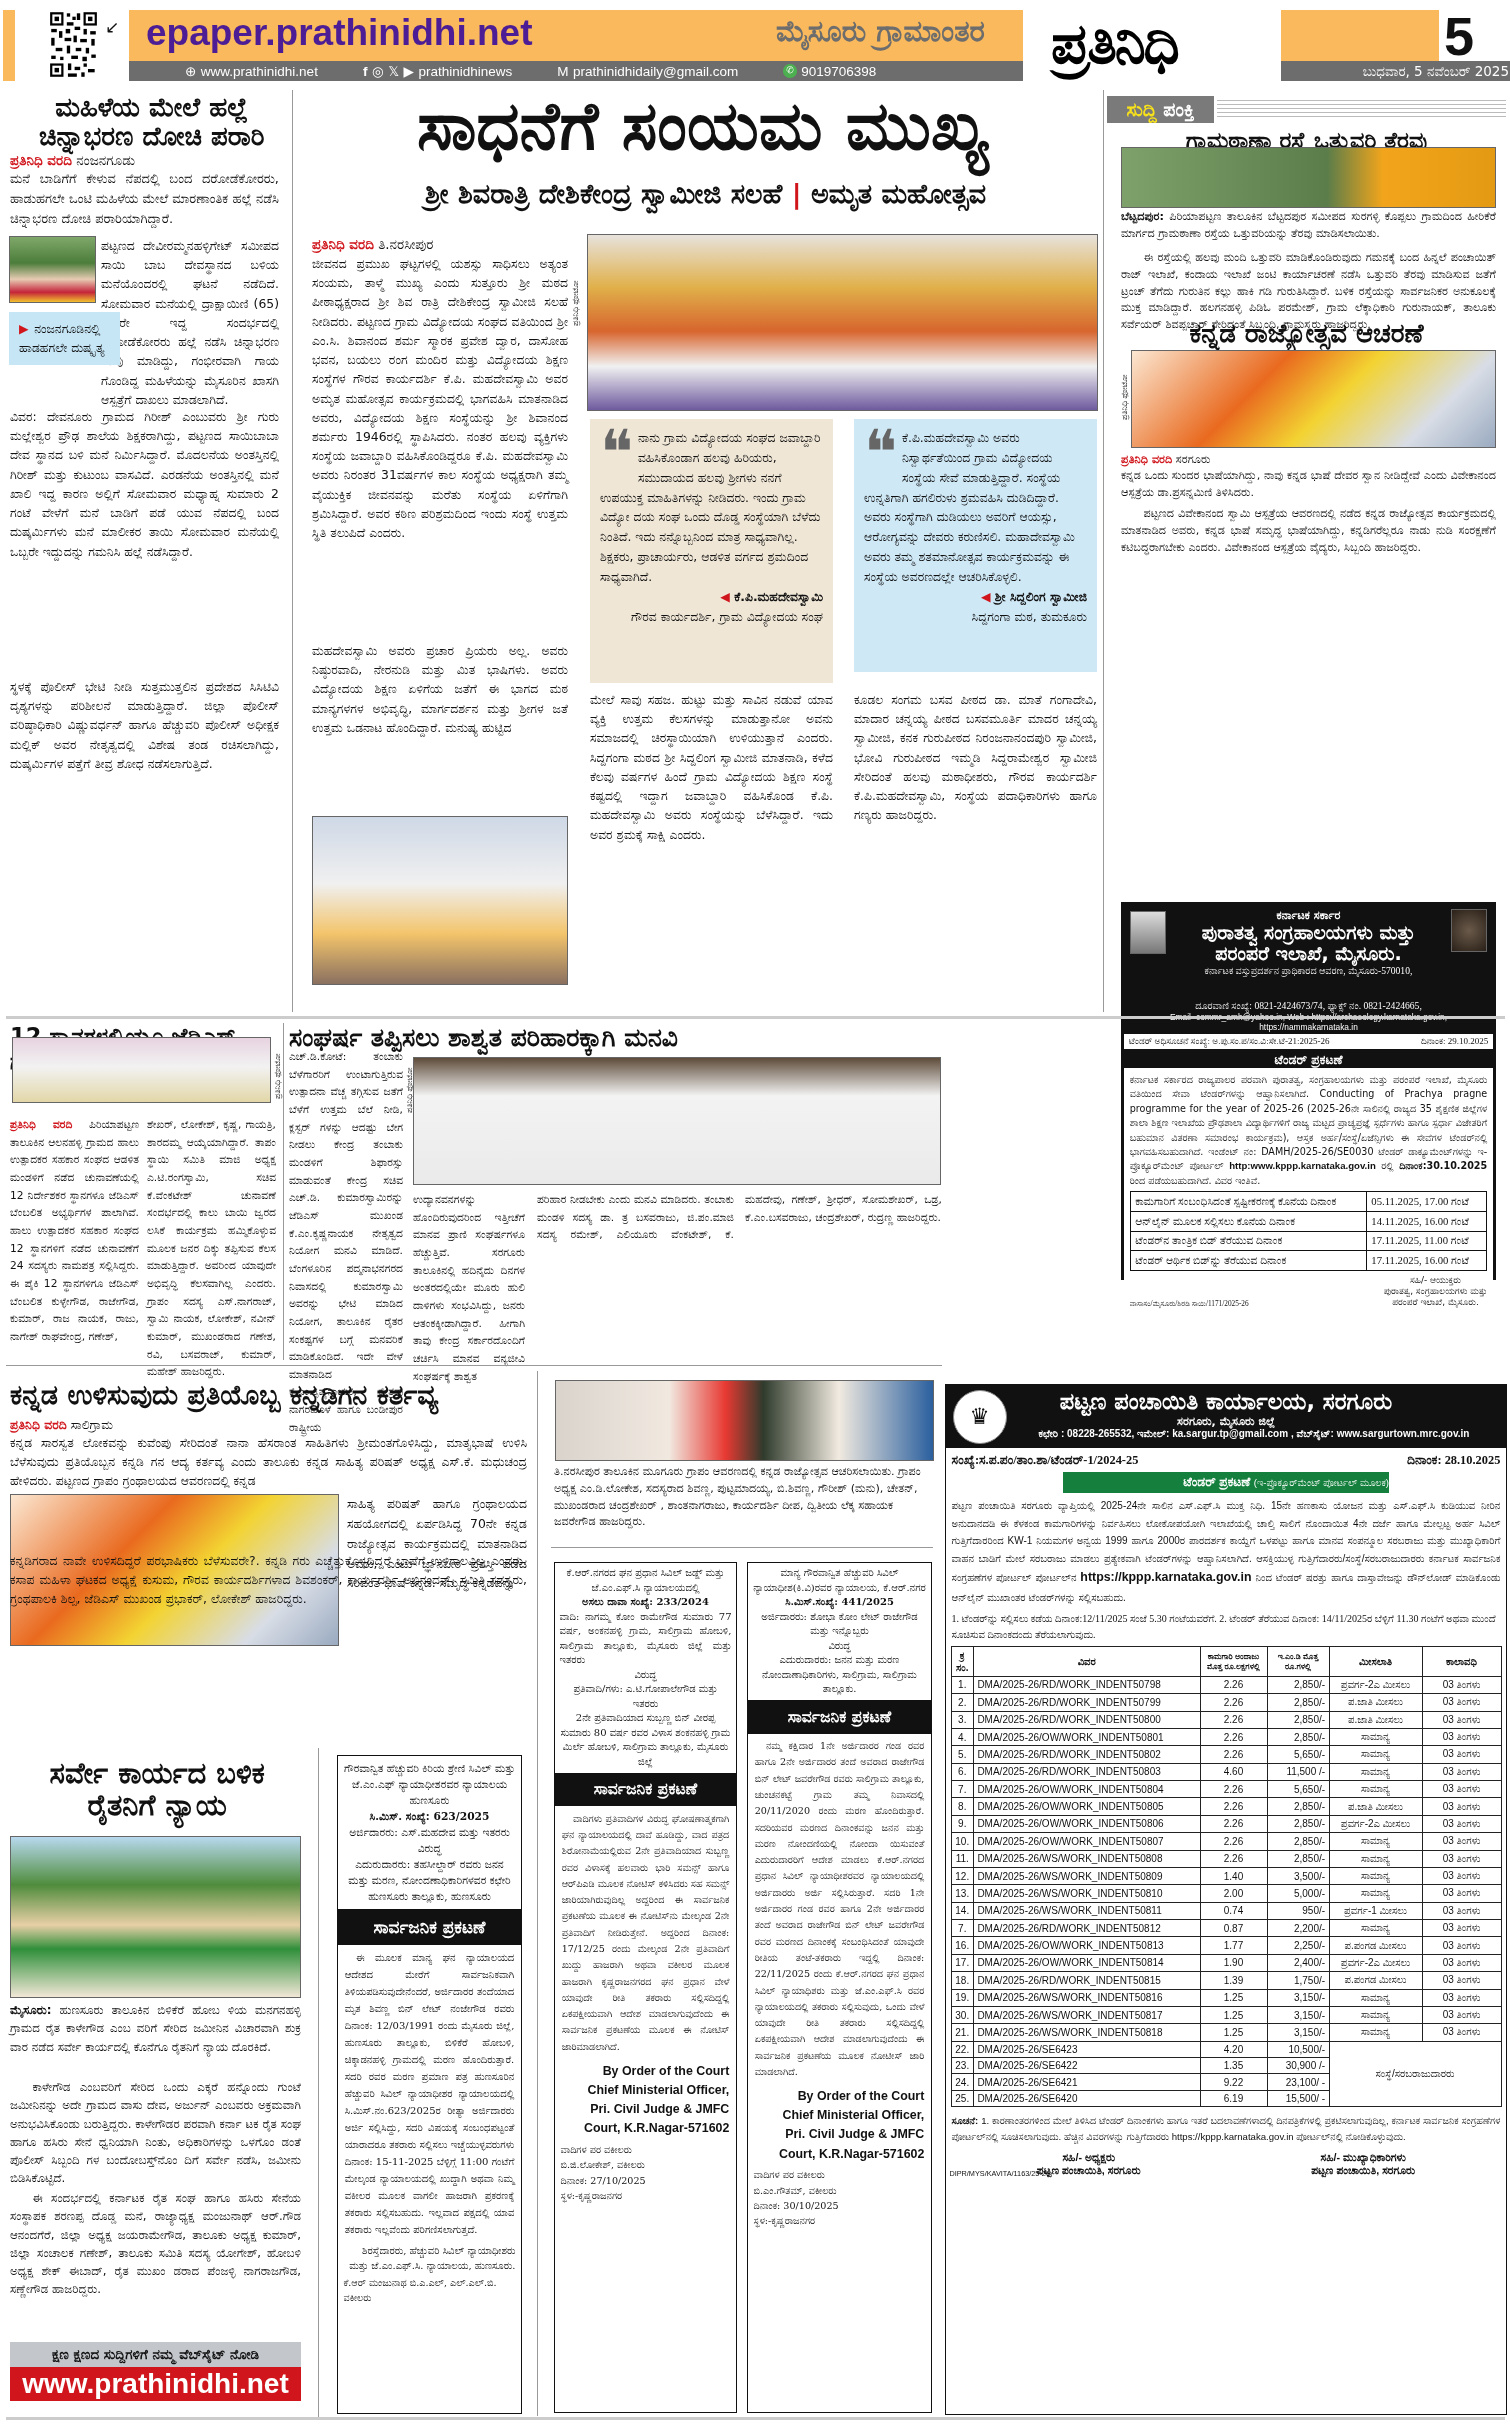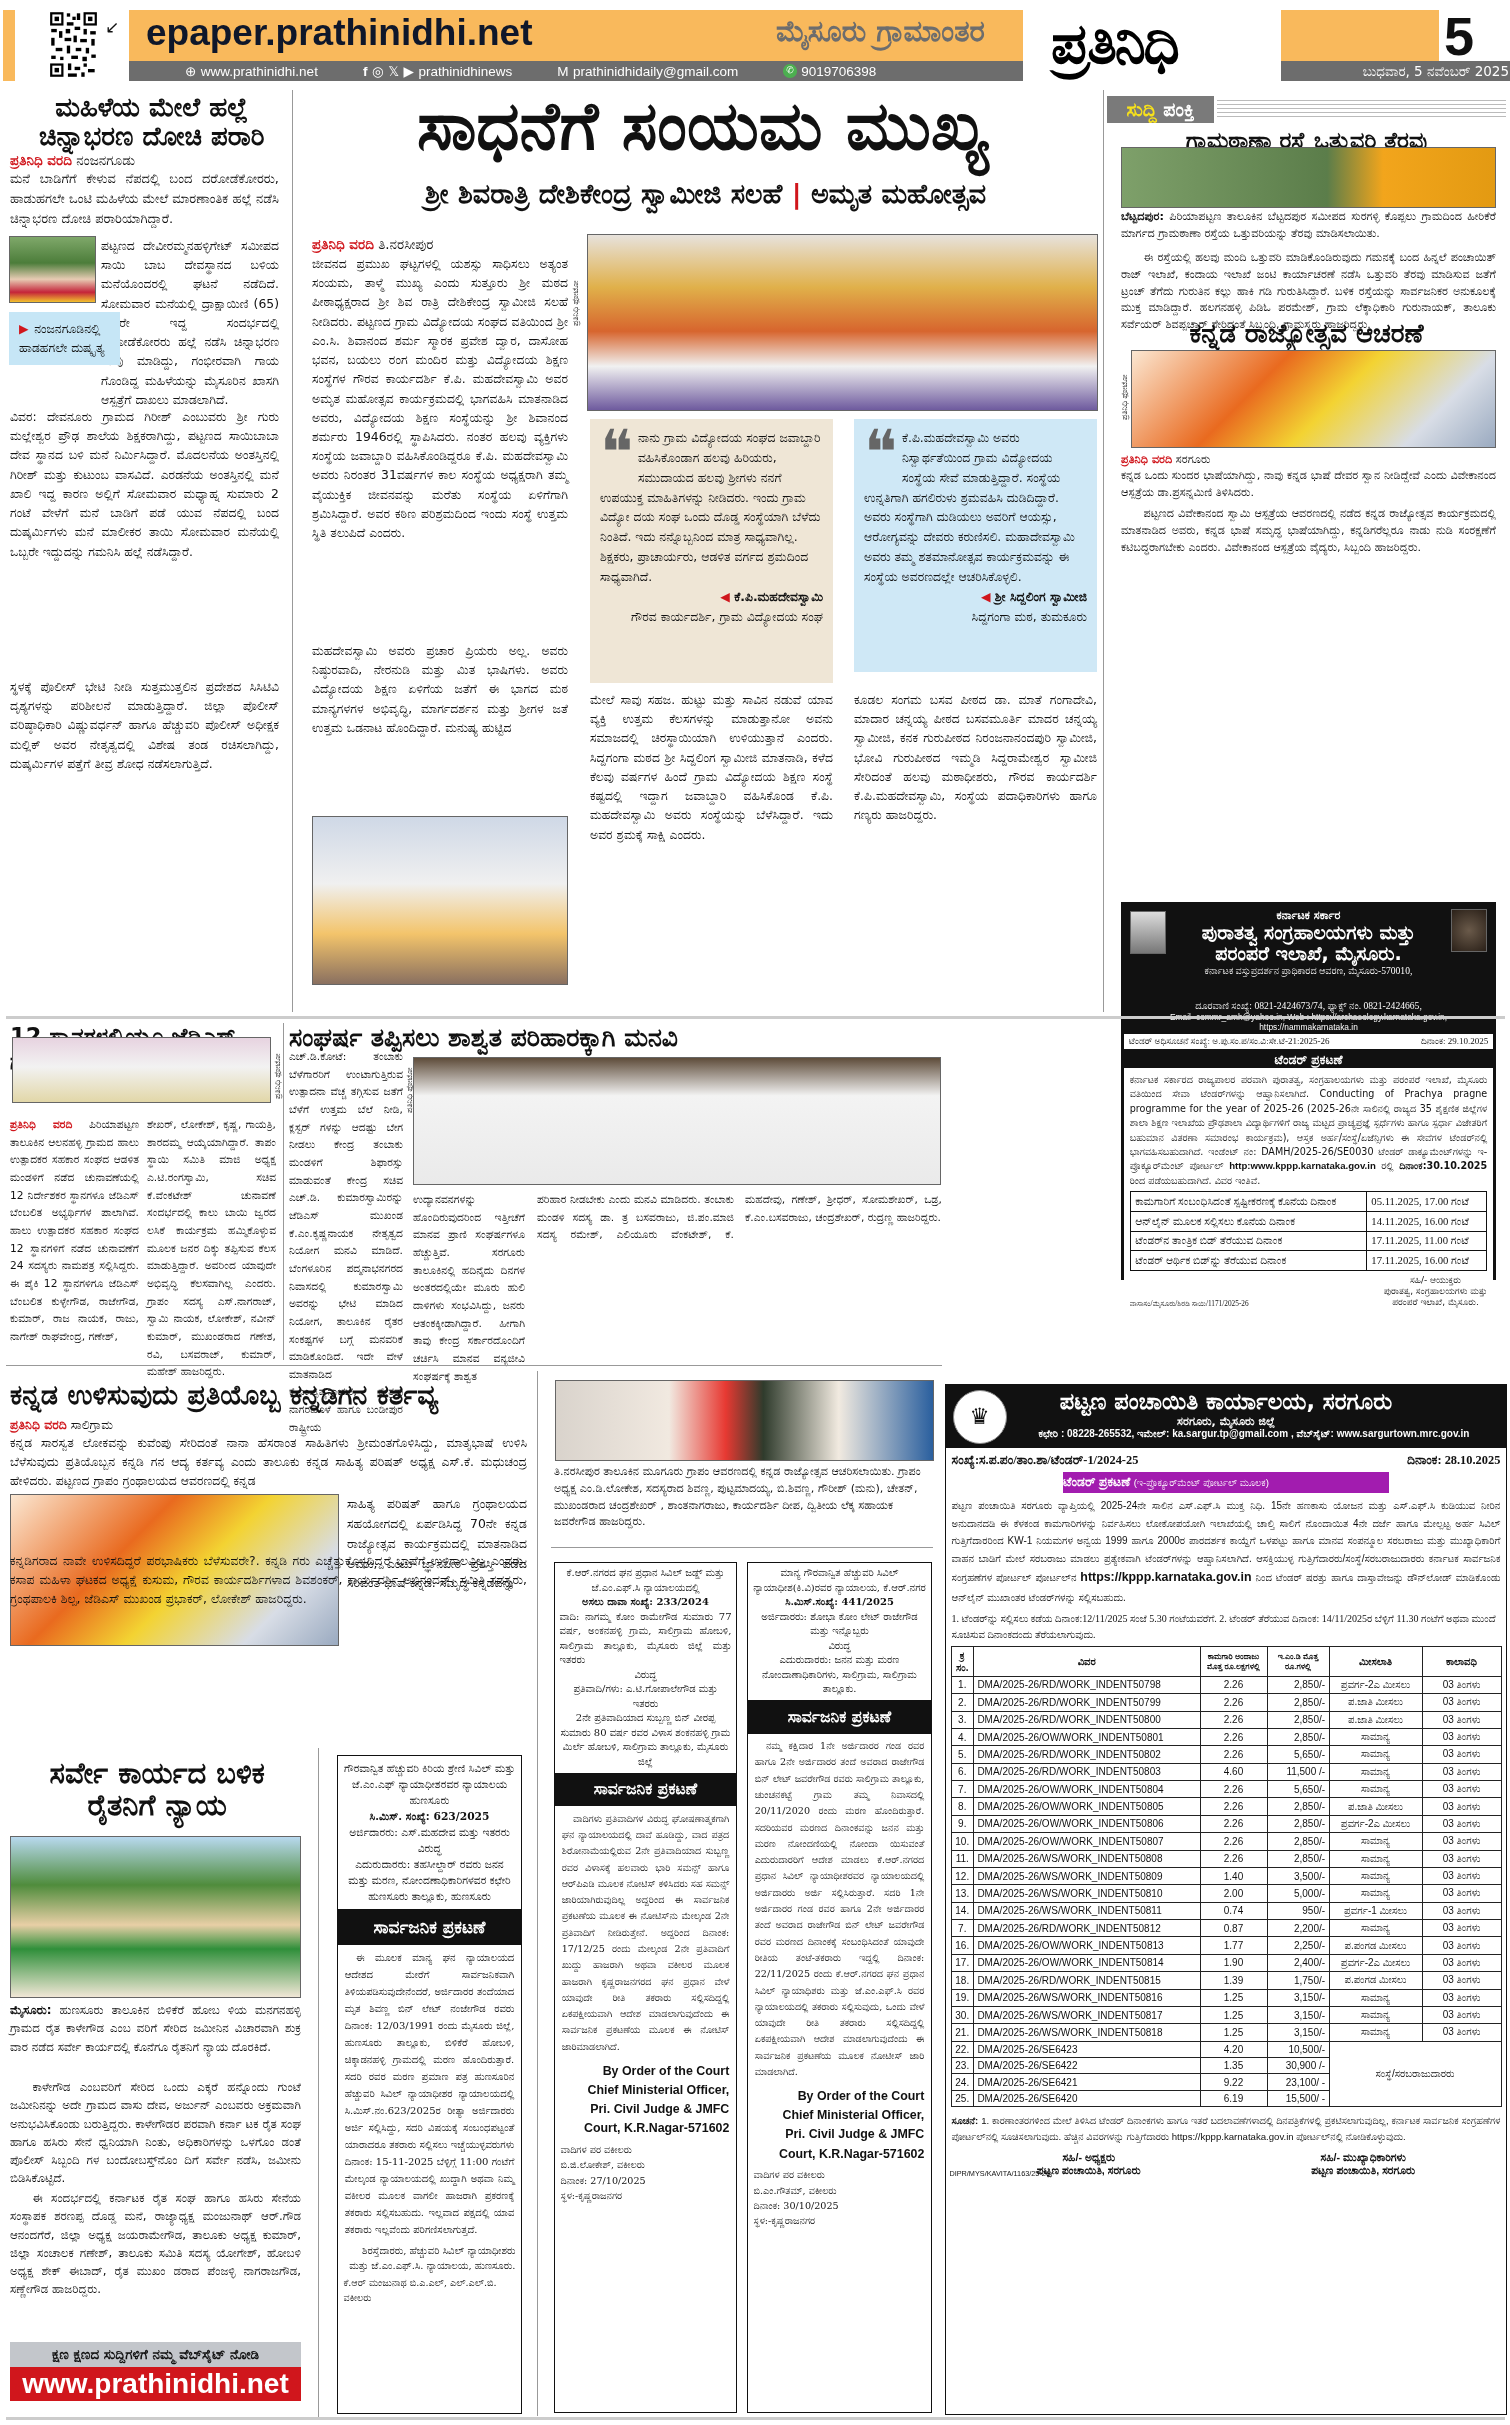--- a/index.html
+++ b/index.html
@@ -4,21 +4,21 @@
 <style>
   *{box-sizing:border-box;margin:0;padding:0}
   html,body{width:1511px;height:2426px;background:#fff;overflow:hidden}
   body{font-family:"DejaVu Sans",sans-serif;color:#111;position:relative}
   .abs{position:absolute}
   .orange{background:#f9b95c}
   .grey{background:#6d6d6d;color:#fff}
   .qr{left:45px;top:8.4px;width:56px;height:73px;background:#fff;display:flex;align-items:center;justify-content:center}
   .qr svg{width:49px;height:69px}
   .ep-band{left:129px;top:10px;width:894px;height:51px}
-  .ep-title{left:146px;top:12.4px;font-family:"Liberation Sans",sans-serif;font-weight:bold;font-size:37px;color:#0f172a}
+  .ep-title{left:146px;top:12.4px;font-family:"Liberation Sans",sans-serif;font-weight:bold;font-size:37px;color:#4c1d95}
   .ep-region{left:776px;top:13.5px;font-family:"DejaVu Sans",sans-serif;font-weight:bold;font-size:29px;color:#6d6d6d}
   .ep-sub{left:129px;top:61px;width:894px;height:20px;display:flex;align-items:center;gap:45px;padding-left:56px;font-family:"Liberation Sans",sans-serif;font-size:13.5px}
   .ep-sub span{display:inline-flex;align-items:center;gap:4.5px}
   .logo{left:1051px;top:11.2px;font-family:"DejaVu Sans",sans-serif;font-weight:900;font-size:56px;color:#000;letter-spacing:-2.2px}
   .pg-band{left:1281px;top:10px;width:225px;height:51px}
   .pg-num{left:1444px;top:4.5px;font-family:"Liberation Sans",sans-serif;font-weight:bold;font-size:54px;color:#111}
   .pg-date{left:1281px;top:61px;width:252px;height:20px;display:flex;align-items:center;justify-content:flex-end;padding-right:24px;font-size:13.5px}
   
   .hl{font-family:"DejaVu Sans",sans-serif;font-weight:900;color:#111;line-height:1.1}
   .byline{font-size:13.5px;line-height:1.4}
@@ -374,21 +374,21 @@
   <div class="head">
     <div style="position:absolute;left:6.7px;top:4.5px;width:54px;height:54px;border-radius:50%;background:#fff;border:1.1px solid #888;display:flex;align-items:center;justify-content:center;color:#111;font-size:22.5px">♛</div>
     <div style="text-align:center;font-family:'DejaVu Sans',sans-serif;font-weight:700;font-size:22.5px;padding-top:3.4px">ಪಟ್ಟಣ ಪಂಚಾಯಿತಿ ಕಾರ್ಯಾಲಯ, ಸರಗೂರು</div>
     <div style="text-align:center;font-family:'DejaVu Sans',sans-serif;font-weight:bold;font-size:11.2px">ಸರಗೂರು, ಮೈಸೂರು ಜಿಲ್ಲೆ</div>
     <div style="text-align:center;font-weight:bold;font-size:10px;padding-left:56px">ಕಛೇರಿ : 08228-265532, ಇಮೇಲ್: ka.sargur.tp@gmail.com , ವೆಬ್‌ಸೈಟ್: www.sargurtown.mrc.gov.in</div>
   </div>
   <div style="display:flex;justify-content:space-between;padding:4.5px 5.6px;font-family:'Liberation Serif',serif;font-weight:bold;font-size:12.4px">
     <span>ಸಂಖ್ಯೆ:ಸ.ಪ.ಪಂ/ತಾಂ.ಶಾ/ಟೆಂಡರ್-1/2024-25</span>
     <span>ದಿನಾಂಕ: 28.10.2025</span>
   </div>
-  <div style="margin:0 auto;width:326px;background:#a21caf;color:#fff;text-align:left;padding:3.4px 0;font-size:12.4px"><b>ಟೆಂಡರ್ ಪ್ರಕಟಣೆ</b> <span style="font-size:9.6px">(ಇ-ಪ್ರೊಕ್ಯೂರ್‌ಮೆಂಟ್ ಪೋರ್ಟಲ್ ಮೂಲಕ)</span></div>
+  <div style="margin:0 auto;width:326px;background:#15803d;color:#fff;text-align:right;padding:3.4px 0;font-size:12.4px"><b>ಟೆಂಡರ್ ಪ್ರಕಟಣೆ</b> <span style="font-size:9.6px">(ಇ-ಪ್ರೊಕ್ಯೂರ್‌ಮೆಂಟ್ ಪೋರ್ಟಲ್ ಮೂಲಕ)</span></div>
   <div style="padding:4.5px 5.6px;font-size:10px;line-height:1.75;text-align:justify">
     <span>ಪಟ್ಟಣ ಪಂಚಾಯಿತಿ ಸರಗೂರು ವ್ಯಾಪ್ತಿಯಲ್ಲಿ 2025-24ನೇ ಸಾಲಿನ ಎಸ್.ಎಫ್.ಸಿ ಮುಕ್ತ ನಿಧಿ. 15ನೇ ಹಣಕಾಸು ಯೋಜನ ಮತ್ತು ಎಸ್.ಎಫ್.ಸಿ ಕುಡಿಯುವ ನೀರಿನ ಅನುದಾನದಡಿ ಈ ಕೆಳಕಂಡ ಕಾಮಗಾರಿಗಳನ್ನು ನಿರ್ವಹಿಸಲು ಲೋಕೋಪಯೋಗಿ ಇಲಾಖೆಯಲ್ಲಿ ಚಾಲ್ತಿ ಸಾಲಿಗೆ ನೊಂದಾಯಿತ 4ನೇ ದರ್ಜೆ ಹಾಗೂ ಮೇಲ್ಪಟ್ಟ ಅರ್ಹ ಸಿವಿಲ್ ಗುತ್ತಿಗೆದಾರರಿಂದ KW-1 ನಿಯಮಗಳ ಅನ್ವಯ 1999 ಹಾಗೂ 2000ರ ಪಾರದರ್ಶಕ ಕಾಯ್ದೆಗೆ ಒಳಪಟ್ಟು ಹಾಗೂ ಮಾನವ ಸಂಪನ್ಮೂಲ ಸರಬರಾಜು ಮತ್ತು ಮುಖ್ಯಾಧಿಕಾರಿಗೆ ವಾಹನ ಬಾಡಿಗೆ ಮೇಲೆ ಸರಬರಾಜು ಮಾಡಲು ಪ್ರತ್ಯೇಕವಾಗಿ ಟೆಂಡರ್‌ಗಳನ್ನು ಆಹ್ವಾನಿಸಲಾಗಿದೆ. ಆಸಕ್ತಿಯುಳ್ಳ ಗುತ್ತಿಗೆದಾರರು/ಸಂಸ್ಥೆ/ಸರಬರಾಜುದಾರರು ಕರ್ನಾಟಕ ಸಾರ್ವಜನಿಕ ಸಂಗ್ರಹಣೆಗಳ ಪೋರ್ಟಲ್ ಪೋರ್ಟಲ್‌ನ</span>
     <b style="font-size:12.4px">https://kppp.karnataka.gov.in</b>
     <span>ನಿಂದ ಟೆಂಡರ್ ಷರತ್ತು ಹಾಗೂ ದಾಸ್ತಾವೇಜನ್ನು ಡೌನ್‌ಲೋಡ್ ಮಾಡಿಕೊಂಡು ಆನ್‌ಲೈನ್ ಮುಖಾಂತರ ಟೆಂಡರ್‌ಗಳನ್ನು ಸಲ್ಲಿಸಬಹುದು.</span>
   </div>
   <div style="padding:0 5.6px;font-size:10px;line-height:1.6;font-family:'Liberation Serif',serif">1. ಟೆಂಡರ್‌ನ್ನು ಸಲ್ಲಿಸಲು ಕಡೆಯ ದಿನಾಂಕ:12/11/2025 ಸಂಜೆ 5.30 ಗಂಟೆಯವರೆಗೆ. 2. ಟೆಂಡರ್ ತೆರೆಯುವ ದಿನಾಂಕ: 14/11/2025ರ ಬೆಳ್ಳಿಗೆ 11.30 ಗಂಟೆಗೆ ಅಥವಾ ಮುಂದೆ ಸೂಚಿಸುವ ದಿನಾಂಕದಂದು ತೆರೆಯಲಾಗುವುದು.</div>
   <div style="padding:3.4px 4.5px">
     <table>
       <thead>
           <tr id="tender-head">

